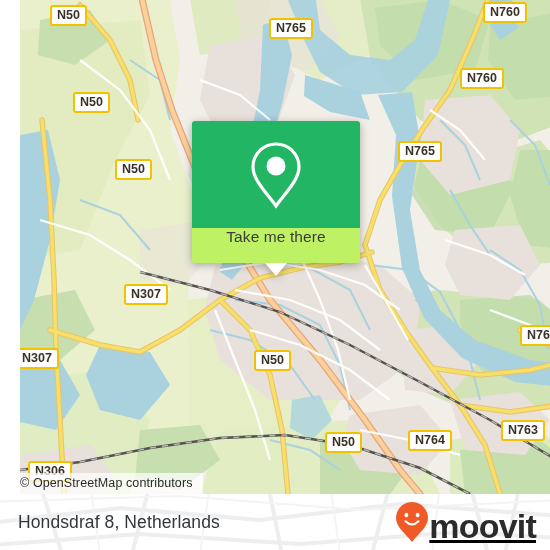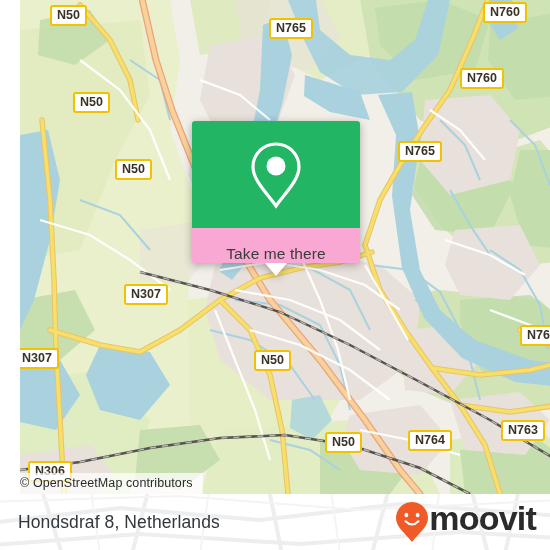--- a/index.html
+++ b/index.html
@@ -41,23 +41,23 @@
     width: 168px;
     filter: drop-shadow(0 2px 4px rgba(0,0,0,0.30));
   }
   #popup-head {
     height: 107px;
     border-radius: 3px 3px 0 0;
     display: flex; align-items: center; justify-content: center;
   }
   #popup-foot {
     height: 35px;
-    background: #f9a8d4;
+    background: #bef264;
     border-radius: 0 0 3px 3px;
-    display: flex; align-items: flex-end; justify-content: center;
+    display: flex; align-items: flex-start; justify-content: center;
     position: relative;
   }
   #popup-foot-label {
     font-size: 15.5px;
     color: #3b3b3b;
     letter-spacing: 0.1px;
   }
   #popup-tail {
     position: absolute;
     left: 50%; top: 100%;
@@ -87,21 +87,21 @@
     display: flex; align-items: center;
     justify-content: space-between;
     padding: 0 14px 0 18px;
   }
   #address {
     font-size: 17.5px;
     color: #32373b;
     letter-spacing: 0.1px;
   }
   #brand {
-    display: flex; align-items: flex-start; gap: 0px;
+    display: flex; align-items: flex-end; gap: 0px; text-decoration: underline;
   }
   #brand-word {
     font-size: 34px;
     font-weight: bold;
     color: #2b2b2b;
     letter-spacing: -0.8px;
     line-height: 34px;
   }
 </style>
 </head>

